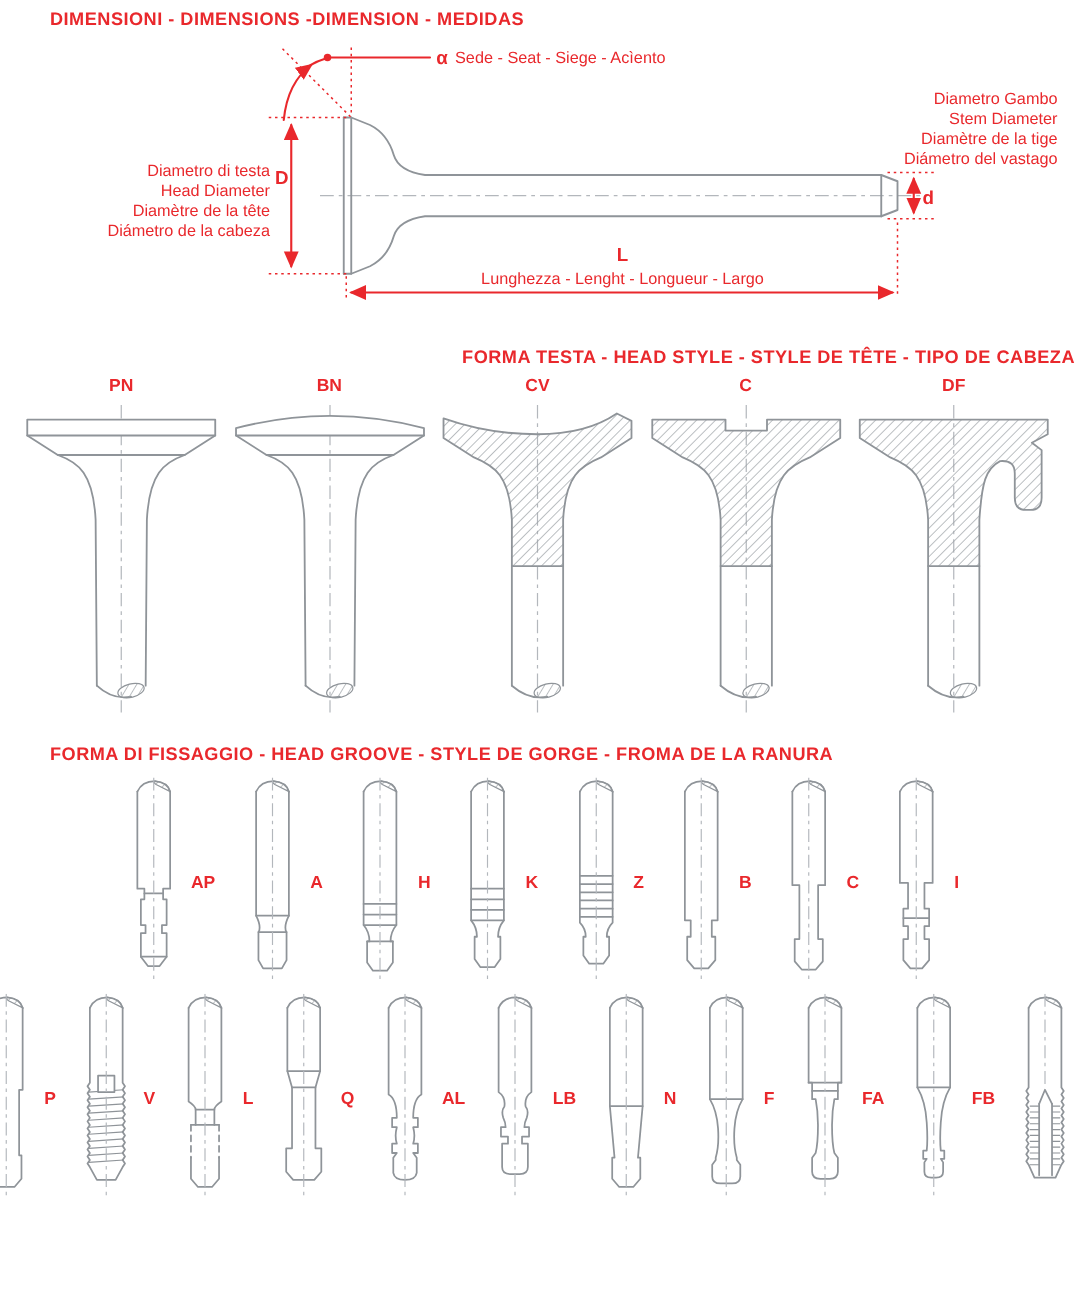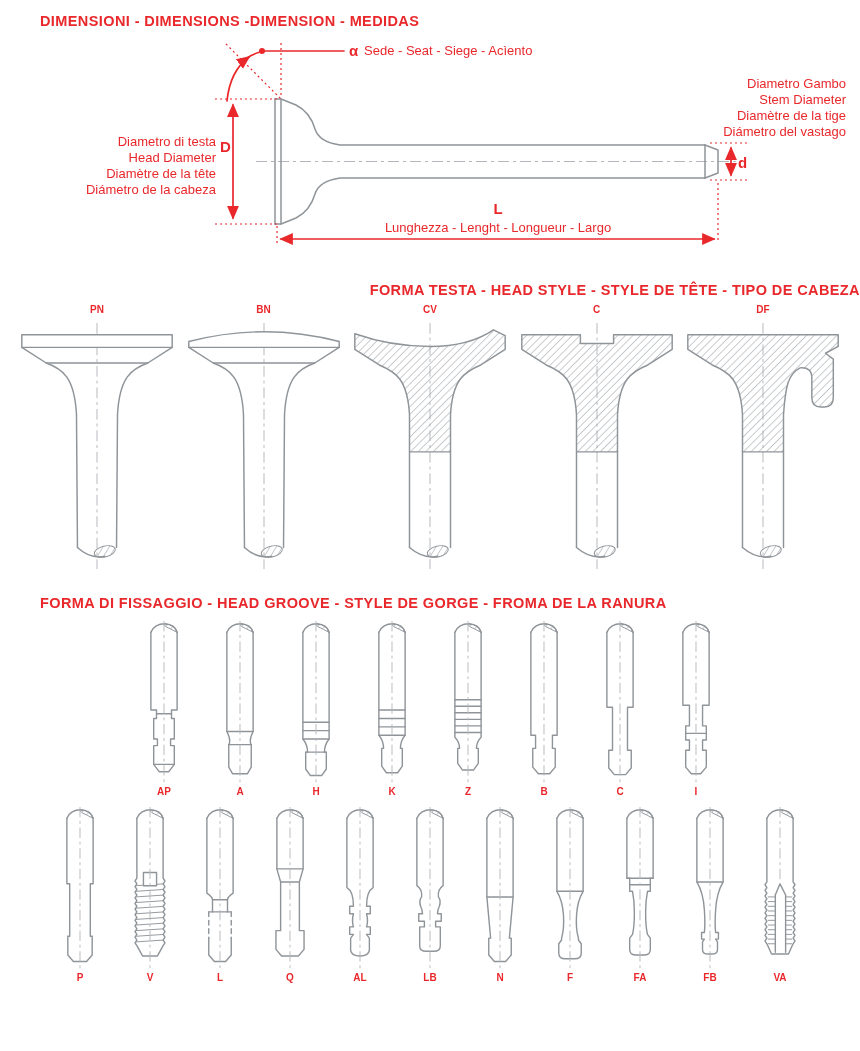--- a/index.html
+++ b/index.html
@@ -1,42 +1,42 @@
 <!DOCTYPE html>
 <html><head>
 <meta charset="utf-8">
 <style>
   html,body{margin:0;padding:0;background:#fff;}
   .page{width:860px;height:1051px;background:#fff;position:relative;overflow:hidden;
         font-family:"Liberation Sans",sans-serif;}
   .sec-title{color:#e9282c;font-weight:bold;font-size:14.5px;letter-spacing:.4px;
              margin:0 0 0 40px;white-space:nowrap;}
-  .t1{padding-top:13px;}
+  .t1{padding-top:8px;}
   .t2{margin-top:21px;text-align:right;}
   .t3{margin-top:20px;}
   
   .ln{fill:none;stroke:#8f9499;stroke-width:1.5;stroke-linejoin:round;stroke-linecap:round;}
   .fw{fill:#ffffff;stroke:#8f9499;stroke-width:1.5;stroke-linejoin:round;}
   .fh{fill:url(#hatch);stroke:#8f9499;stroke-width:1.5;stroke-linejoin:round;}
   .hx{fill:url(#hatch);stroke:#8f9499;stroke-width:1;}
   .cl{fill:none;stroke:#b3b7bc;stroke-width:1;stroke-dasharray:11 4 3 4;}
   .rl{fill:none;stroke:#e9282c;stroke-width:1.7;stroke-linecap:round;}
   .rdot{fill:none;stroke:#e9282c;stroke-width:1.2;stroke-dasharray:2 3;}
   .ann{font:13px "Liberation Sans",sans-serif;fill:#e9282c;}
   .sym{font:bold 15px "Liberation Sans",sans-serif;fill:#e9282c;}
-  .rowlabel{color:#e9282c;font-weight:bold;font-size:10px;}
+  .rowlabel{color:#e9282c;font-weight:bold;font-size:14px;}
   
   .headrow{display:flex;justify-content:space-between;padding:6px 14px 0 14px;}
   .headcol{width:166px;display:flex;flex-direction:column;align-items:center;}
   .headcol .rowlabel{margin-bottom:2px;}
   
   .stemrow{display:flex;justify-content:center;margin-top:10px;}
   .stemrow1{gap:16px;}
   .stemrow2{gap:10px;}
-  .stemcol{display:flex;flex-direction:column;align-items:center;}
+  .stemcol{display:flex;flex-direction:row;align-items:center;}
   .stemcol .rowlabel{margin-top:2px;}
 </style>
 </head>
 <body>
 
 <svg width="0" height="0" style="position:absolute" aria-hidden="true">
   <defs>
     <pattern id="hatch" width="5.5" height="5.5" patternUnits="userSpaceOnUse" patternTransform="rotate(45)">
       <line x1="0" y1="0" x2="0" y2="5.5" stroke="#9aa0a5" stroke-width="1.1"></line>
     </pattern>

